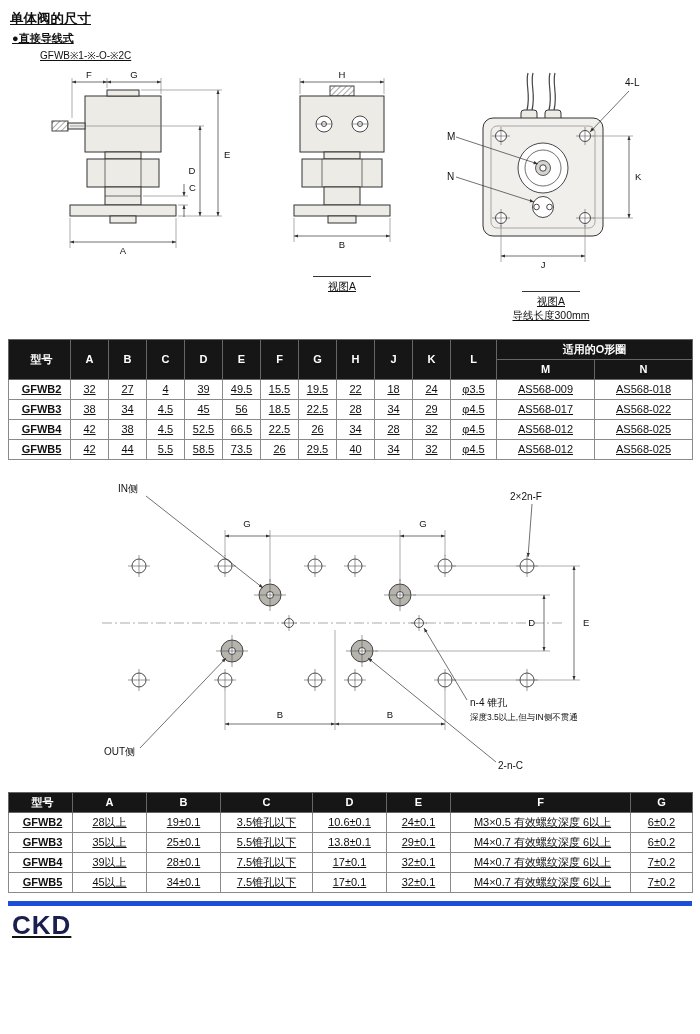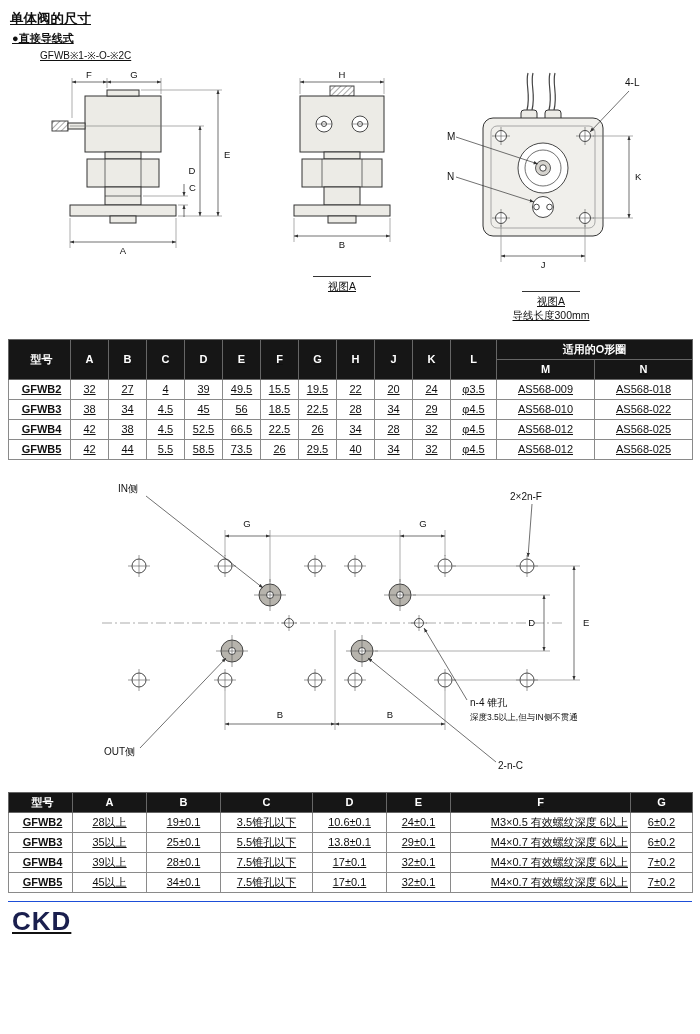--- a/index.html
+++ b/index.html
@@ -34,28 +34,28 @@
   .tick { stroke:#555; stroke-width:0.6; }
   .wire { fill:none; stroke:#444; stroke-width:1.2; }
 
   .view-caption { display:inline-block; font-size:10.5px; margin-top:6px; border-top:1px solid #333; padding:3px 15px 0 15px; }
   .lead-note { font-size:10.5px; }
 
   table { border-collapse:collapse; width:100%; table-layout:fixed; }
   th, td { border:1px solid #8a8a8a; font-size:11px; text-align:center; padding:3px 2px; line-height:13px; }
   thead th { background:#161616; color:#fff; font-weight:bold; border-color:#666; }
   td.model, th.model { text-align:center; padding-left:6px; font-weight:bold; }
-  td.ltext { text-align:right; padding-left:6px; }
+  td.ltext { text-align:center; padding-left:6px; }
   .dim-table { margin-top:16px; }
   .section2-title { font-size:11px; font-weight:bold; margin-top:24px; padding-left:4px; }
   .mount-wrap { width:540px; margin:8px auto 0 auto; }
   .mount-caption { font-size:11px; text-align:center; margin-top:2px; }
   .mount-table { margin-top:14px; }
 
-  .footer { margin-top:8px; border-top:1px solid #1d4ed8; padding:5px 0 0 4px; }
+  .footer { margin-top:8px; border-top:5px solid #1d4ed8; padding:5px 0 0 4px; }
   .logo { font-size:26px; line-height:28px; font-weight:bold; letter-spacing:1px; color:#1a1f4e; }
 </style>
 </head>
 <body>
 
 <svg width="0" height="0" style="position:absolute" aria-hidden="true">
   <defs>
     <marker id="arw" viewBox="0 0 10 10" refX="9" refY="5" markerWidth="7" markerHeight="7" orient="auto-start-reverse">
       <path d="M0,1.5 L9,5 L0,8.5 z" fill="#333"></path>
     </marker>
@@ -247,40 +247,40 @@
       <tr>
         <td class="model">GFWB2</td>
         <td>32</td>
         <td>27</td>
         <td>4</td>
         <td>39</td>
         <td>49.5</td>
         <td>15.5</td>
         <td>19.5</td>
         <td>22</td>
-        <td>20</td>
+        <td>18</td>
         <td>24</td>
         <td>φ3.5</td>
         <td>AS568-009</td>
         <td>AS568-018</td>
       </tr>
       <tr>
         <td class="model">GFWB3</td>
         <td>38</td>
         <td>34</td>
         <td>4.5</td>
         <td>45</td>
         <td>56</td>
         <td>18.5</td>
         <td>22.5</td>
         <td>28</td>
         <td>34</td>
         <td>29</td>
         <td>φ4.5</td>
-        <td>AS568-010</td>
+        <td>AS568-017</td>
         <td>AS568-022</td>
       </tr>
       <tr>
         <td class="model">GFWB4</td>
         <td>42</td>
         <td>38</td>
         <td>4.5</td>
         <td>52.5</td>
         <td>66.5</td>
         <td>22.5</td>

